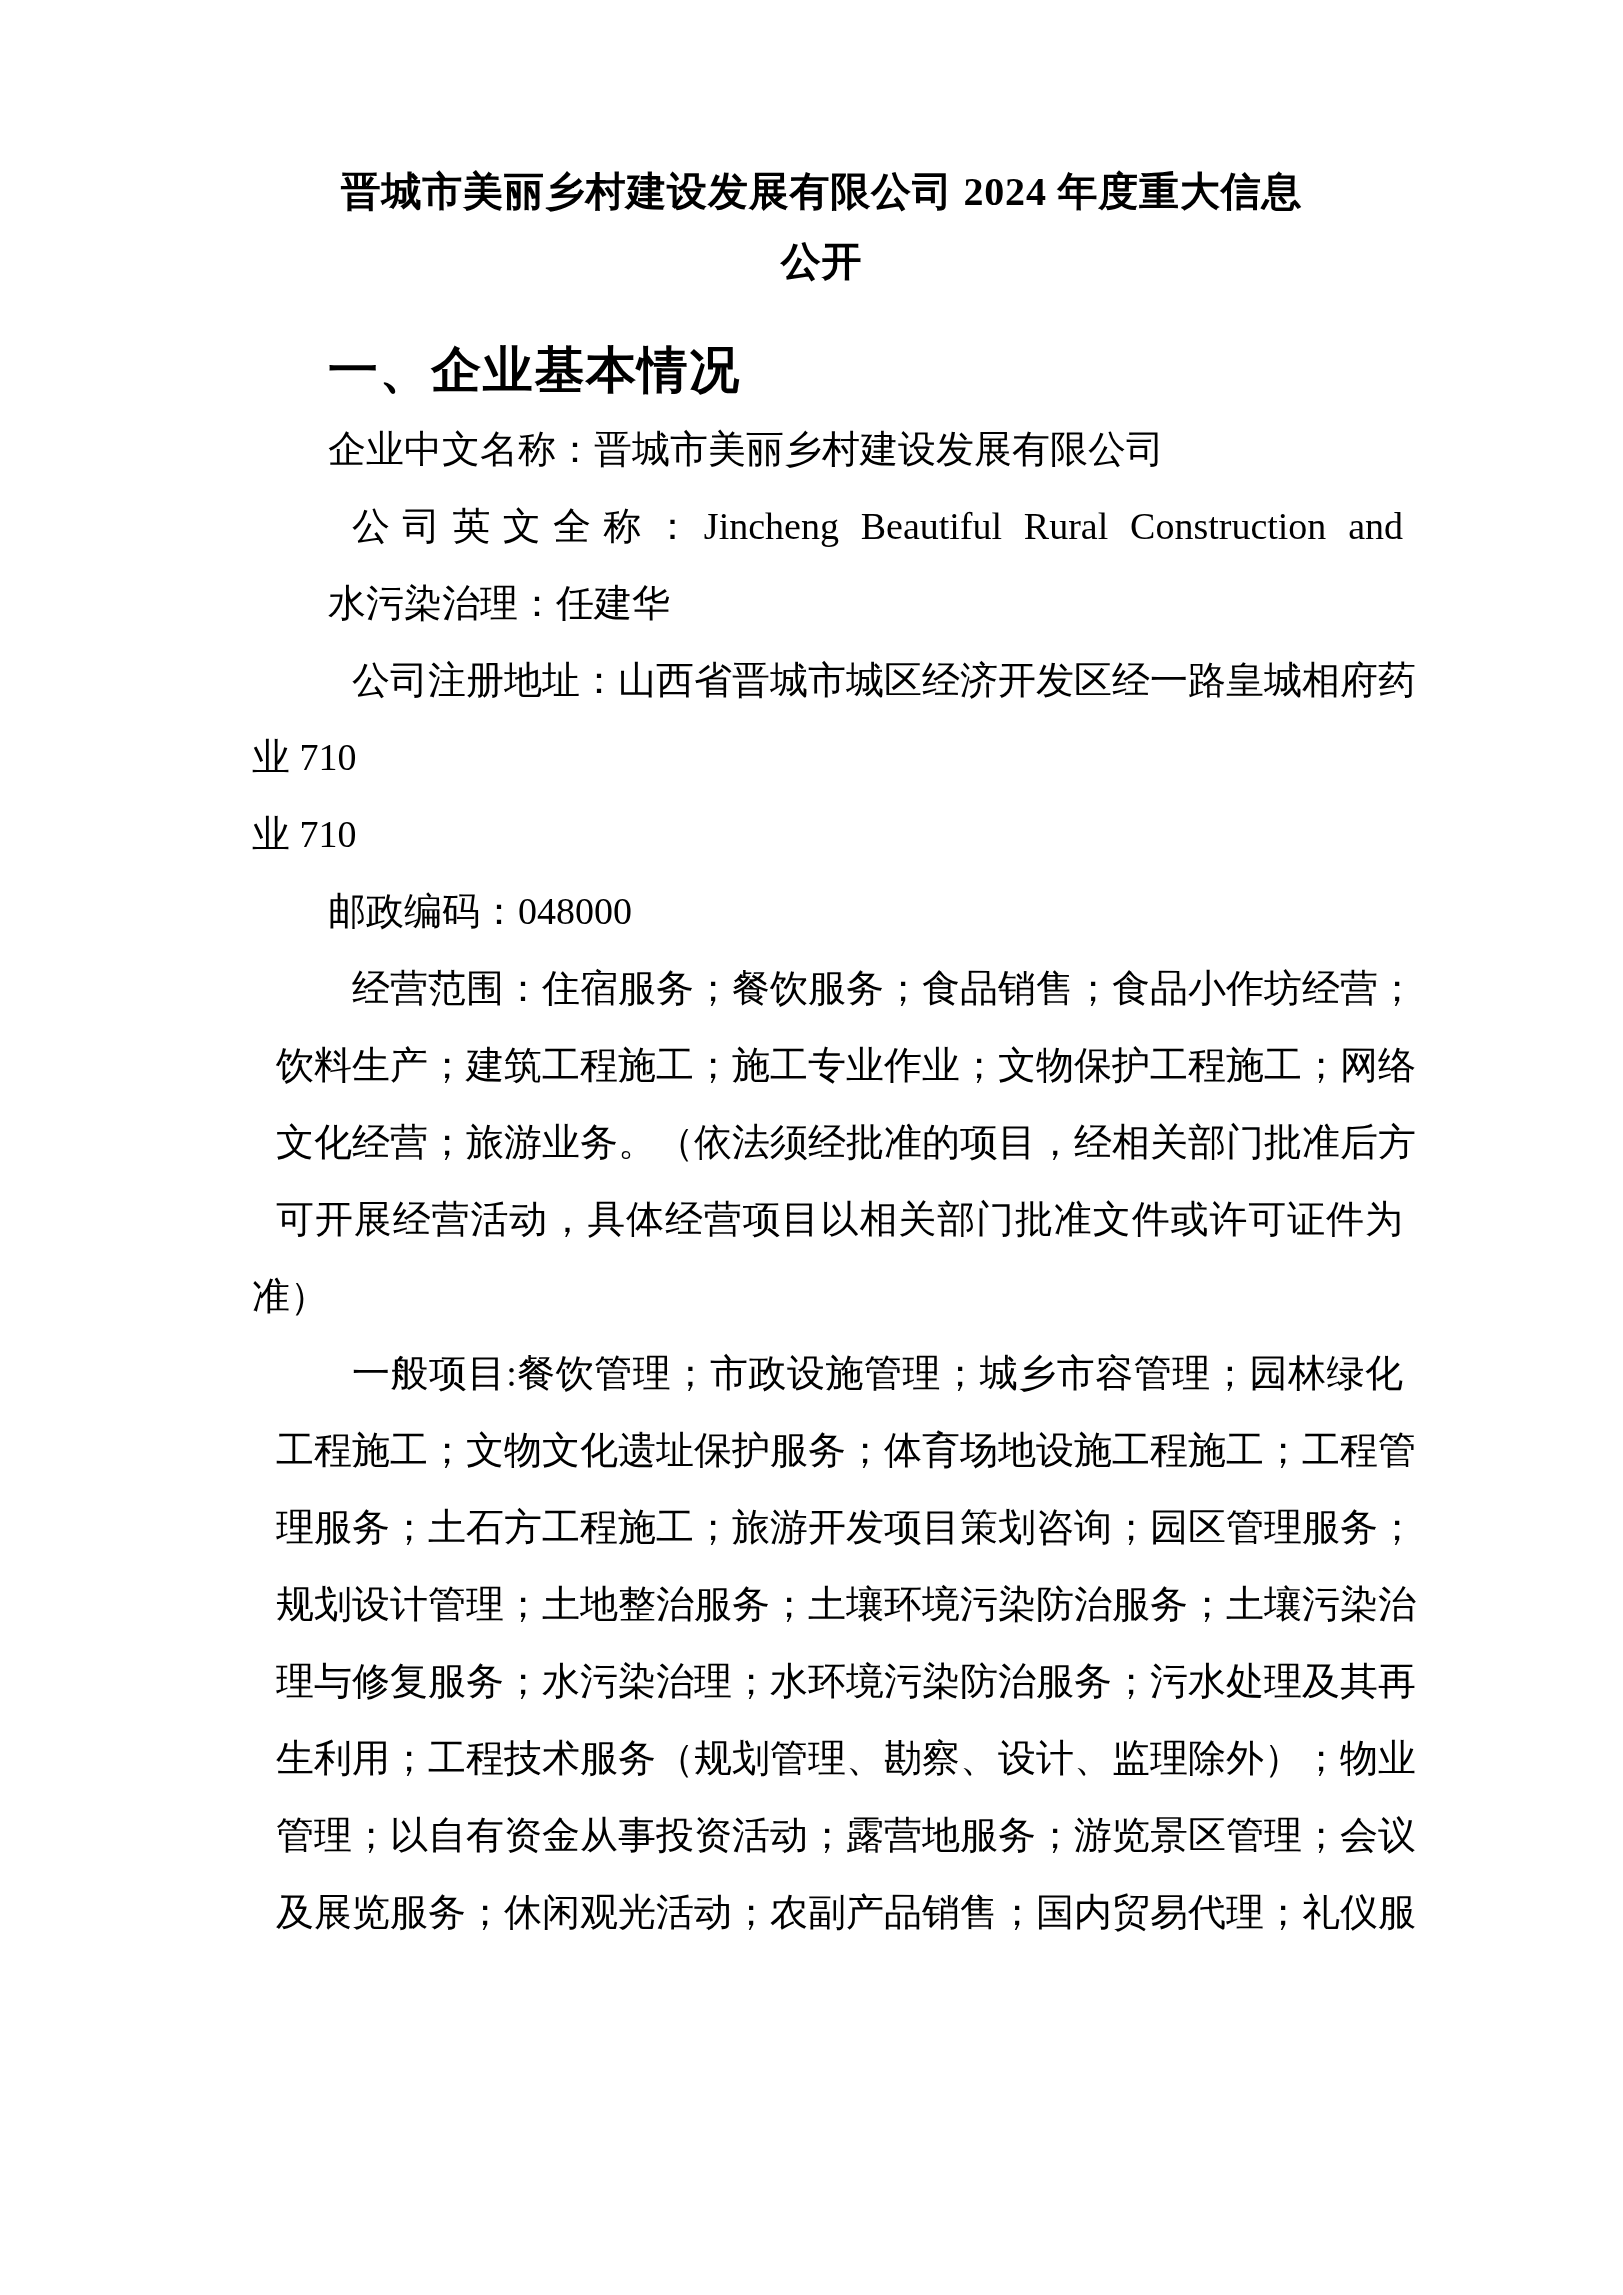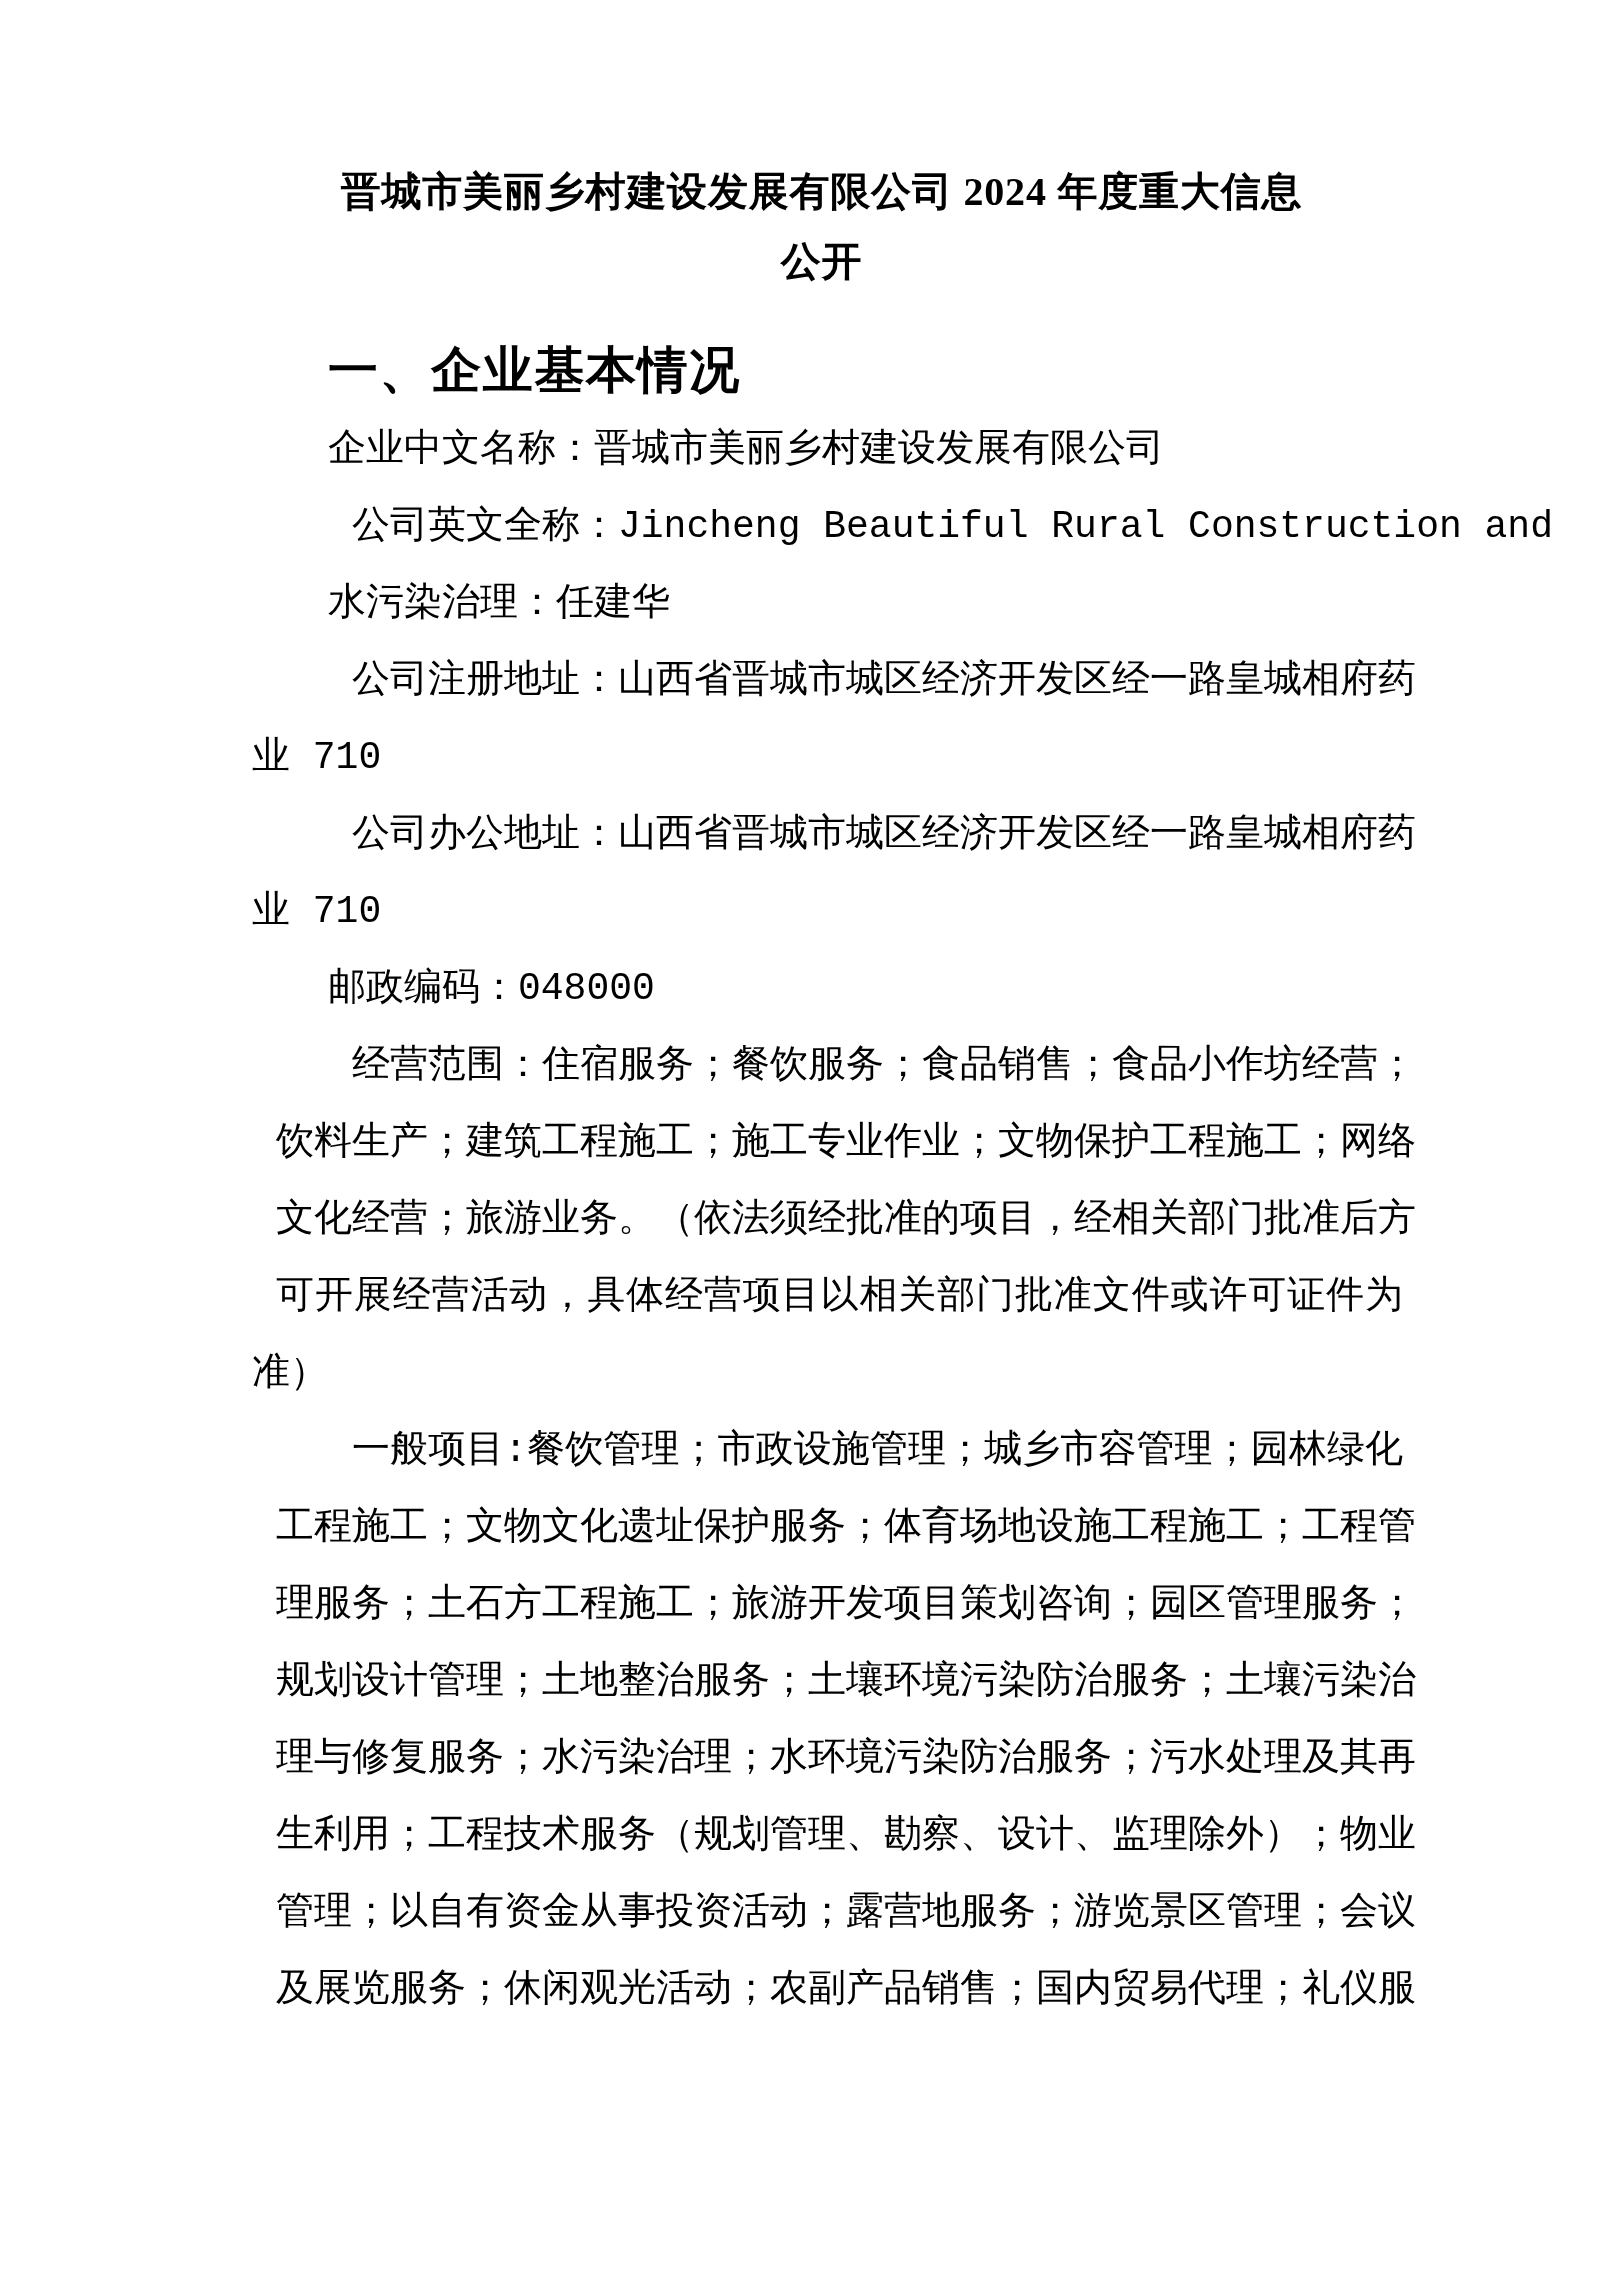--- a/index.html
+++ b/index.html
@@ -41,21 +41,20 @@
     position: absolute;
     top: 411px;
     left: 252px;
     width: 1151px;
     font-size: 38px;
     line-height: 77px;
   }
   .line {
     height: 77px;
     white-space: nowrap;
-    font-family: Liberation Mono, monospace;
   }
   .line.indent {
     padding-left: 76px;
   }
   .line.fill {
     text-align: justify;
     text-align-last: justify;
     margin-left: 24px;
   }
 </style>
@@ -76,21 +75,20 @@
         <div class="line indent fill">公司英文全称：Jincheng  Beautiful Rural Construction and</div>
       </div>
       <div>
         <div class="line indent">水污染治理：任建华</div>
       </div>
       <div>
         <div class="line indent fill">公司注册地址：山西省晋城市城区经济开发区经一路皇城相府药</div>
         <div class="line">业 710</div>
       </div>
       <div>
-        <div class="line indent fill">公司办公地址：山西省晋城市城区经济开发区经一路皇城相府药</div>
         <div class="line">业 710</div>
       </div>
       <div>
         <div class="line indent">邮政编码：048000</div>
       </div>
       <div>
         <div class="line indent fill">经营范围：住宿服务；餐饮服务；食品销售；食品小作坊经营；</div>
         <div class="line fill">饮料生产；建筑工程施工；施工专业作业；文物保护工程施工；网络</div>
         <div class="line fill">文化经营；旅游业务。（依法须经批准的项目，经相关部门批准后方</div>
         <div class="line fill">可开展经营活动，具体经营项目以相关部门批准文件或许可证件为</div>

